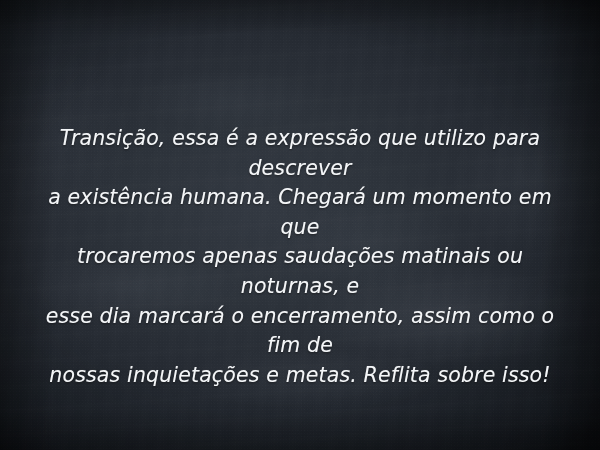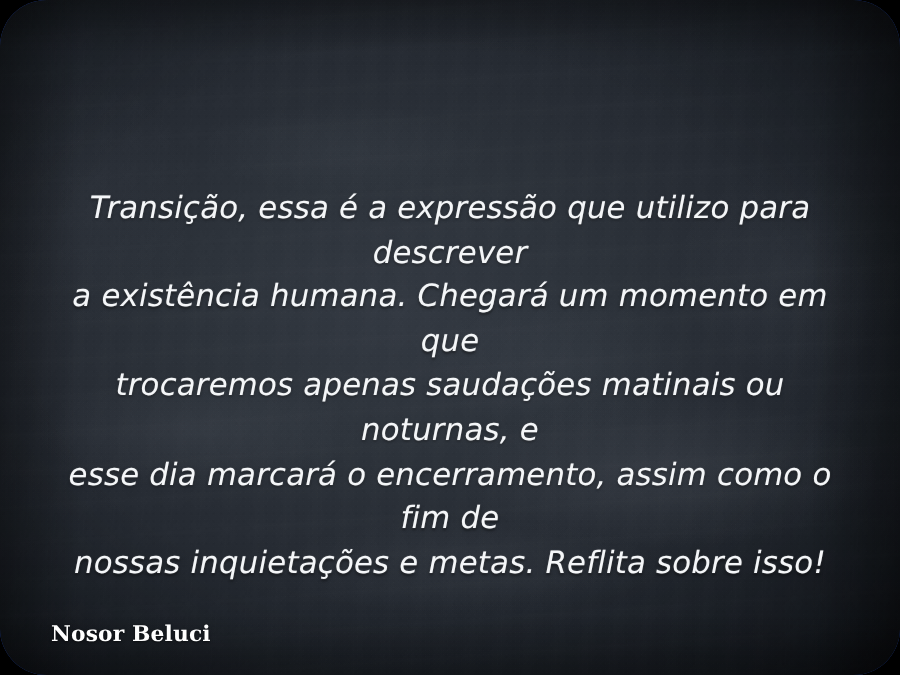--- a/index.html
+++ b/index.html
@@ -7,21 +7,20 @@
     padding: 0;
     background: #000;
   }
   #canvas {
     position: relative;
     width: 600px;
     height: 450px;
     overflow: hidden;
     background-color: #1d4ed8;
     font-family: "DejaVu Sans", sans-serif;
-    border-radius: 31px;
   }
 
   
   .board-base {
     position: absolute;
     inset: 0;
     background:
       radial-gradient(ellipse 78% 72% at 44% 46%,
         #343a43 0%,
         #2e343c 28%,
@@ -137,15 +136,14 @@
   <div class="board-vignette"></div>
 
   <div class="quote-block">
     <p class="quote-text">Transição, essa é a expressão que utilizo para descrever
 a existência humana. Chegará um momento em que
 trocaremos apenas saudações matinais ou noturnas, e
 esse dia marcará o encerramento, assim como o fim de
 nossas inquietações e metas. Reflita sobre isso!</p>
   </div>
 
-  <p class="author">Nosor Beluci</p>
 
 </div>
 
 </body></html>

